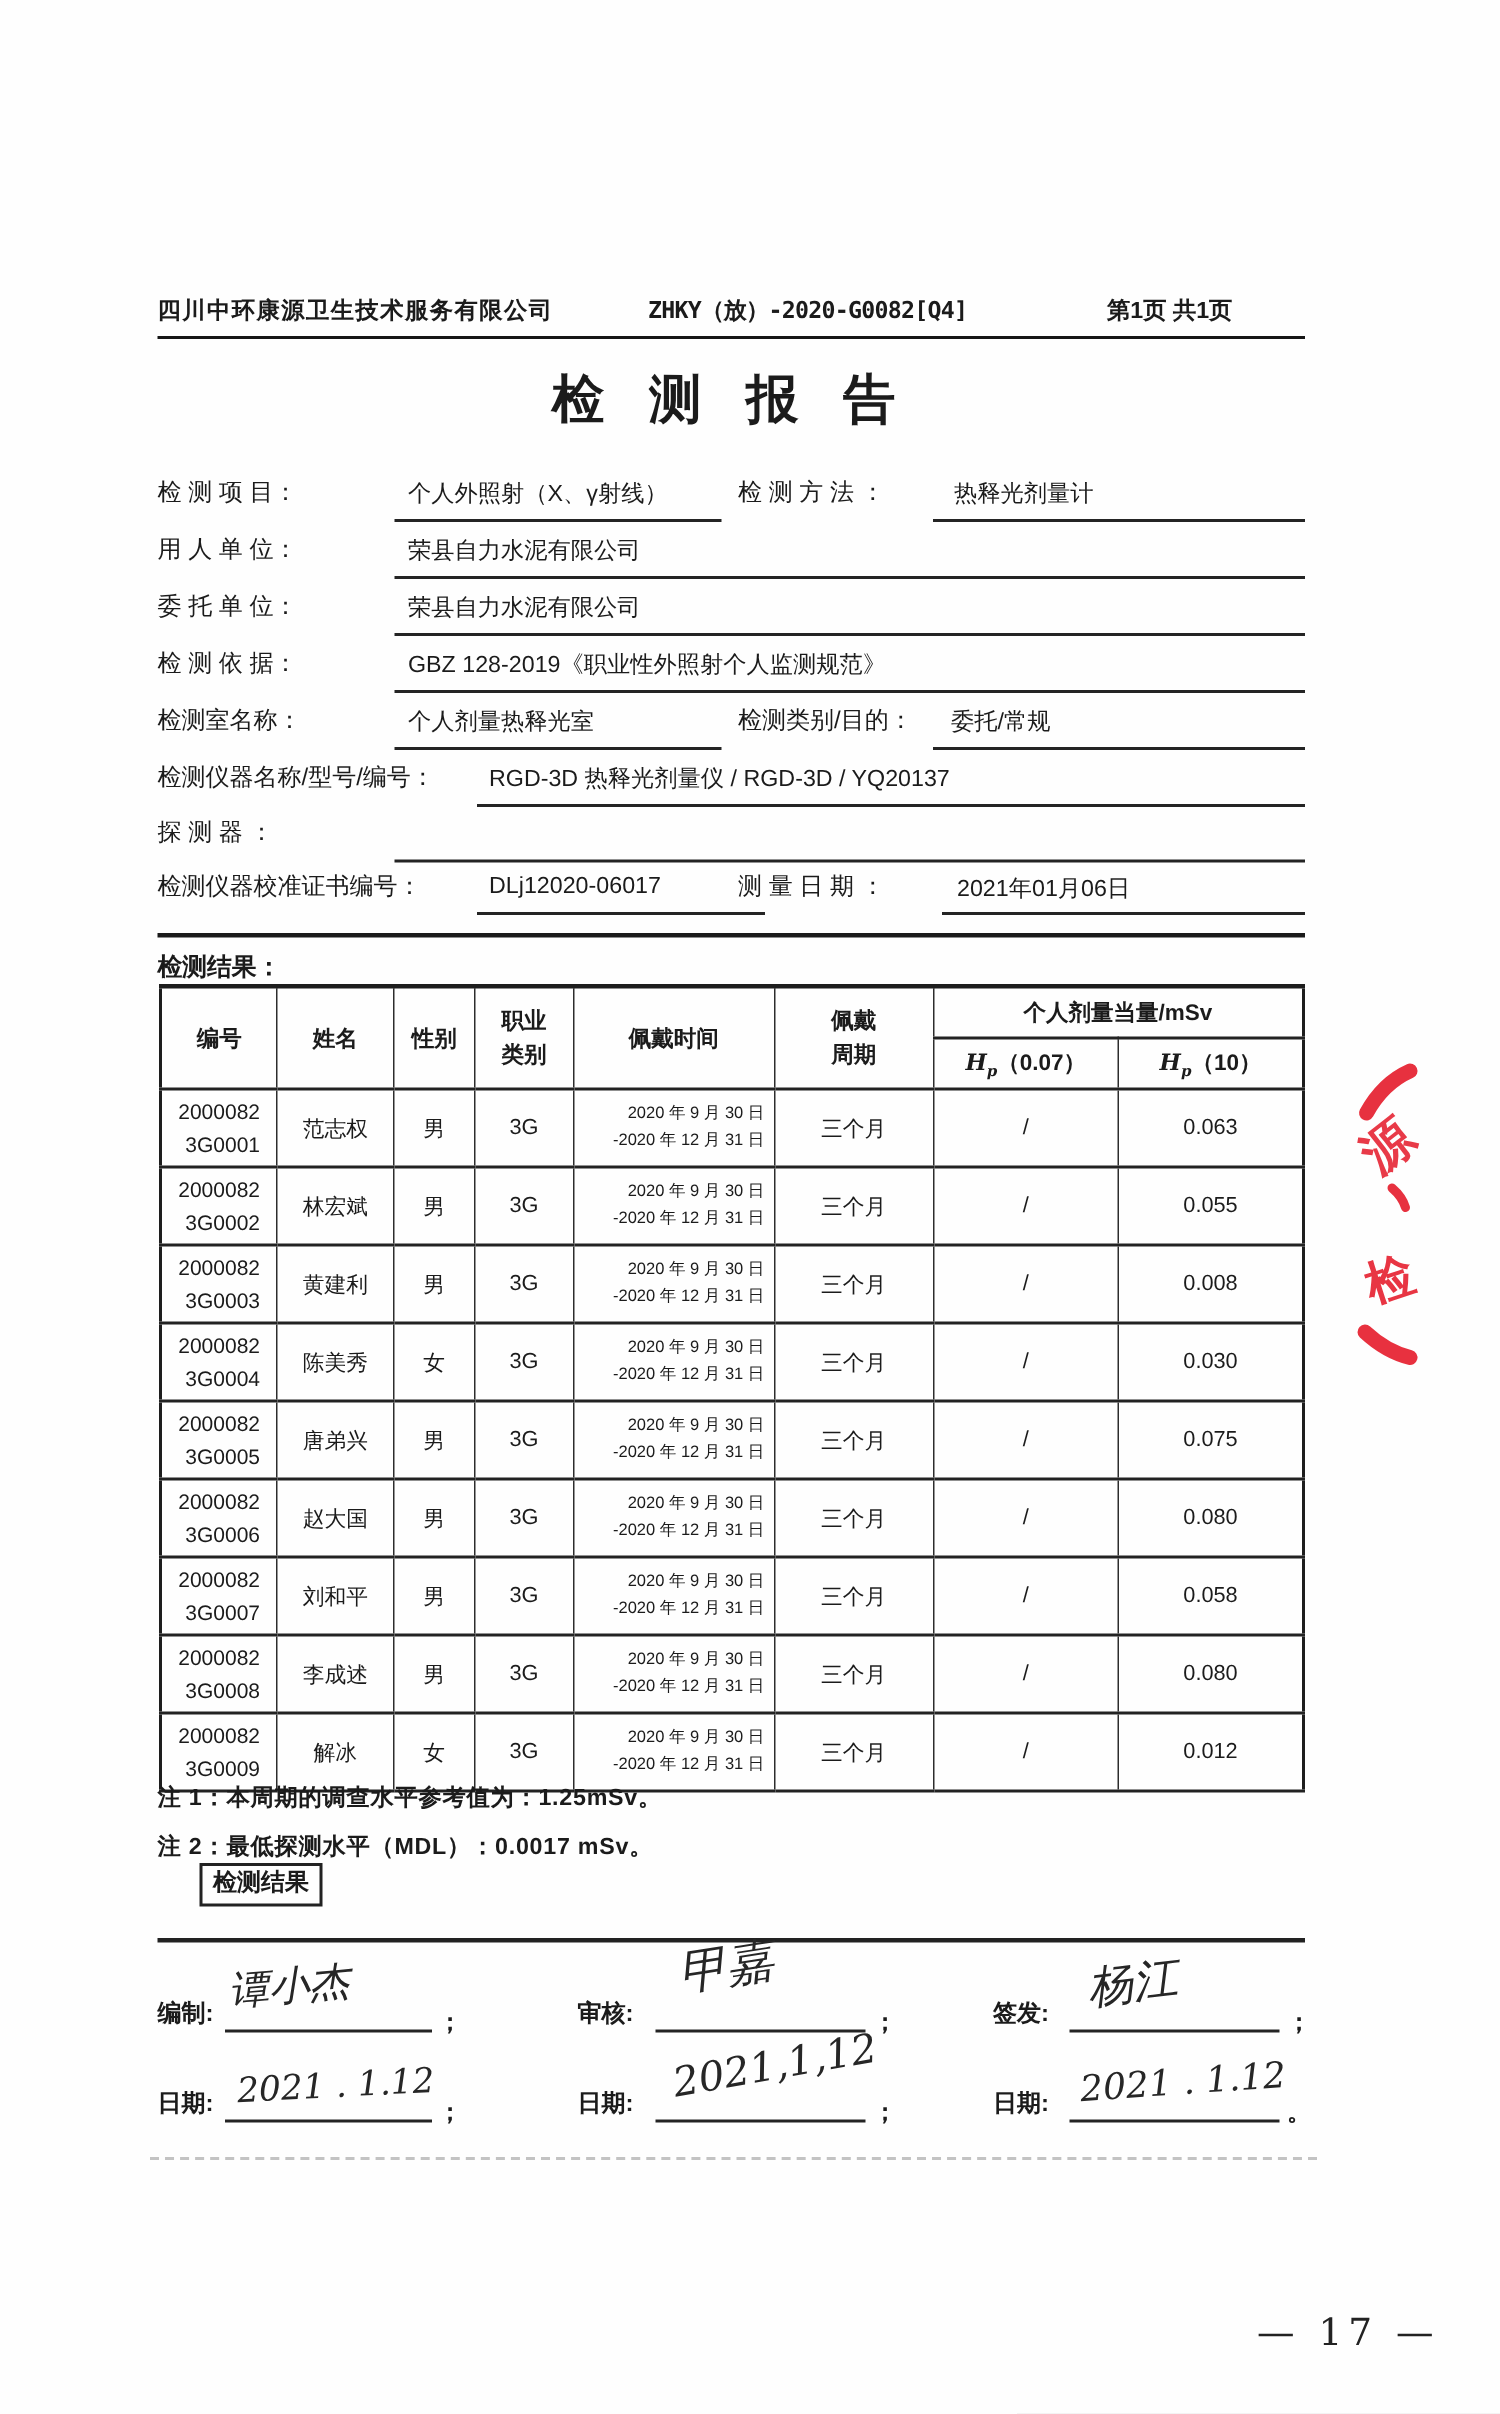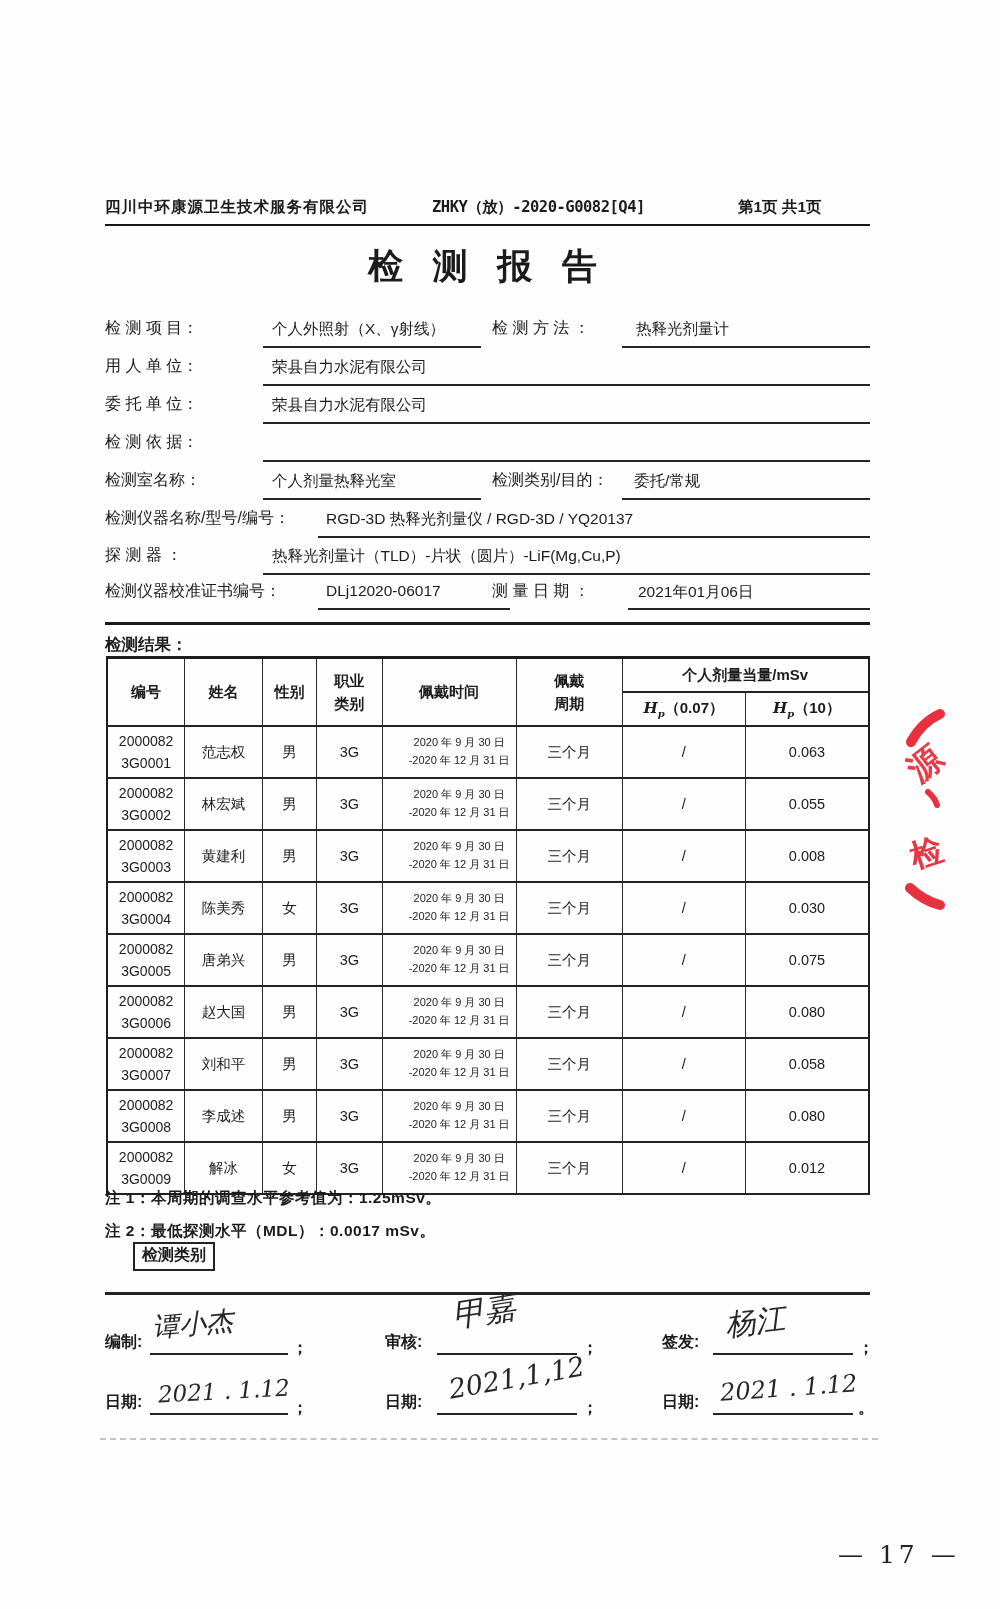--- a/index.html
+++ b/index.html
@@ -32,21 +32,21 @@
   table.results th, table.results td {
     border-left:1px solid #2c2c2c; border-right:1px solid #2c2c2c;
     border-top:2px solid #222; border-bottom:2px solid #222;
     text-align:center; vertical-align:middle; padding:0;
     font-size:14.5px; font-weight:normal;
   }
   table.results { border:2px solid #1d1d1d; border-top-width:3px; }
   tr.h1 th { height:32px; font-weight:bold; font-size:15px; }
   tr.h2 th { height:32px; font-weight:bold; font-size:15px; }
   tr.drow td { height:50px; }
-  .two-line { line-height:1.55; display:inline-block; }
+  .two-line { line-height:1.55; display:inline-block;text-align:right; }
   .idcell { font-family:"Liberation Sans",sans-serif; font-size:14px; line-height:1.6; }
   .datecell { font-size:11px; line-height:1.6; white-space:nowrap;margin-left:20px; }
   .hp-h { font-family:"DejaVu Serif",serif; font-style:italic; font-weight:bold; }
   .hp-sub { font-size:10px; vertical-align:sub; font-style:italic; font-family:"DejaVu Serif",serif; }
 
   
   .note { font-size:15.5px; font-weight:600; letter-spacing:0.5px; }
   .blank-box { left:133px; top:1242px; border:2px solid #222; padding:1px 7px 3px 7px;
     font-size:16px; font-weight:bold; }
 
@@ -83,35 +83,35 @@
 
   <div class="abs flabel" style="left:105px;top:356px">用 人 单 位：</div>
   <div class="abs fvalue" style="left:272px;top:357px">荣县自力水泥有限公司</div>
   <div class="abs uline" style="left:263px;top:384px;width:607px"></div>
 
   <div class="abs flabel" style="left:105px;top:394px">委 托 单 位：</div>
   <div class="abs fvalue" style="left:272px;top:395px">荣县自力水泥有限公司</div>
   <div class="abs uline" style="left:263px;top:422px;width:607px"></div>
 
   <div class="abs flabel" style="left:105px;top:432px">检 测 依 据：</div>
+  <div class="abs fvalue" style="left:272px;top:433px">GBZ 128-2019《职业性外照射个人监测规范》</div>
   <div class="abs uline" style="left:263px;top:460px;width:607px"></div>
 
   <div class="abs flabel" style="left:105px;top:470px">检测室名称：</div>
   <div class="abs fvalue" style="left:272px;top:471px">个人剂量热释光室</div>
   <div class="abs uline" style="left:263px;top:498px;width:218px"></div>
   <div class="abs flabel" style="left:492px;top:470px">检测类别/目的：</div>
   <div class="abs fvalue" style="left:634px;top:471px">委托/常规</div>
   <div class="abs uline" style="left:622px;top:498px;width:248px"></div>
 
   <div class="abs flabel" style="left:105px;top:508px">检测仪器名称/型号/编号：</div>
   <div class="abs fvalue" style="left:326px;top:509px">RGD-3D 热释光剂量仪 / RGD-3D / YQ20137</div>
   <div class="abs uline" style="left:318px;top:536px;width:552px"></div>
 
   <div class="abs flabel" style="left:105px;top:545px">探 测 器 ：</div>
-  <div class="abs fvalue" style="left:272px;top:546px">热释光剂量计（TLD）-片状（圆片）-LiF(Mg,Cu,P)</div>
   <div class="abs uline" style="left:263px;top:573px;width:607px"></div>
 
   <div class="abs flabel" style="left:105px;top:581px">检测仪器校准证书编号：</div>
   <div class="abs fvalue" style="left:326px;top:582px">DLj12020-06017</div>
   <div class="abs uline" style="left:318px;top:608px;width:192px"></div>
   <div class="abs flabel" style="left:492px;top:581px">测 量 日 期 ：</div>
   <div class="abs fvalue" style="left:638px;top:582px">2021年01月06日</div>
   <div class="abs uline" style="left:628px;top:608px;width:242px"></div>
 
   <div class="abs" style="left:105px;top:622px;width:765px;height:3px;background:#1a1a1a"></div>
@@ -232,21 +232,21 @@
       <td><span class="datecell two-line"><span>2020 年 9 月 30 日</span><br><span>-2020 年 12 月 31 日</span></span></td>
       <td>三个月</td>
       <td>/</td>
       <td>0.012</td>
     </tr>
   </tbody>
     </table>
 
   <div class="abs note" style="left:105px;top:1188px">注 1：本周期的调查水平参考值为：1.25mSv。</div>
   <div class="abs note" style="left:105px;top:1221px">注 2：最低探测水平（MDL）：0.0017 mSv。</div>
-  <div class="abs blank-box">检测类别</div>
+  <div class="abs blank-box">检测结果</div>
 
   <div class="abs sig-rule"></div>
 
   <div class="abs sig-label" style="left:105px;top:1332px">编制:</div>
   <div class="abs hand" style="left:152px;top:1306px;font-size:27px;transform:rotate(-5deg)">谭小杰</div>
   <div class="abs sig-line" style="left:150px;top:1353px;width:138px"></div>
   <div class="abs sig-label" style="left:292px;top:1338px">；</div>
 
   <div class="abs sig-label" style="left:385px;top:1332px">审核:</div>
   <div class="abs hand" style="left:452px;top:1290px;font-size:32px;transform:rotate(-9deg)">甲嘉</div>

